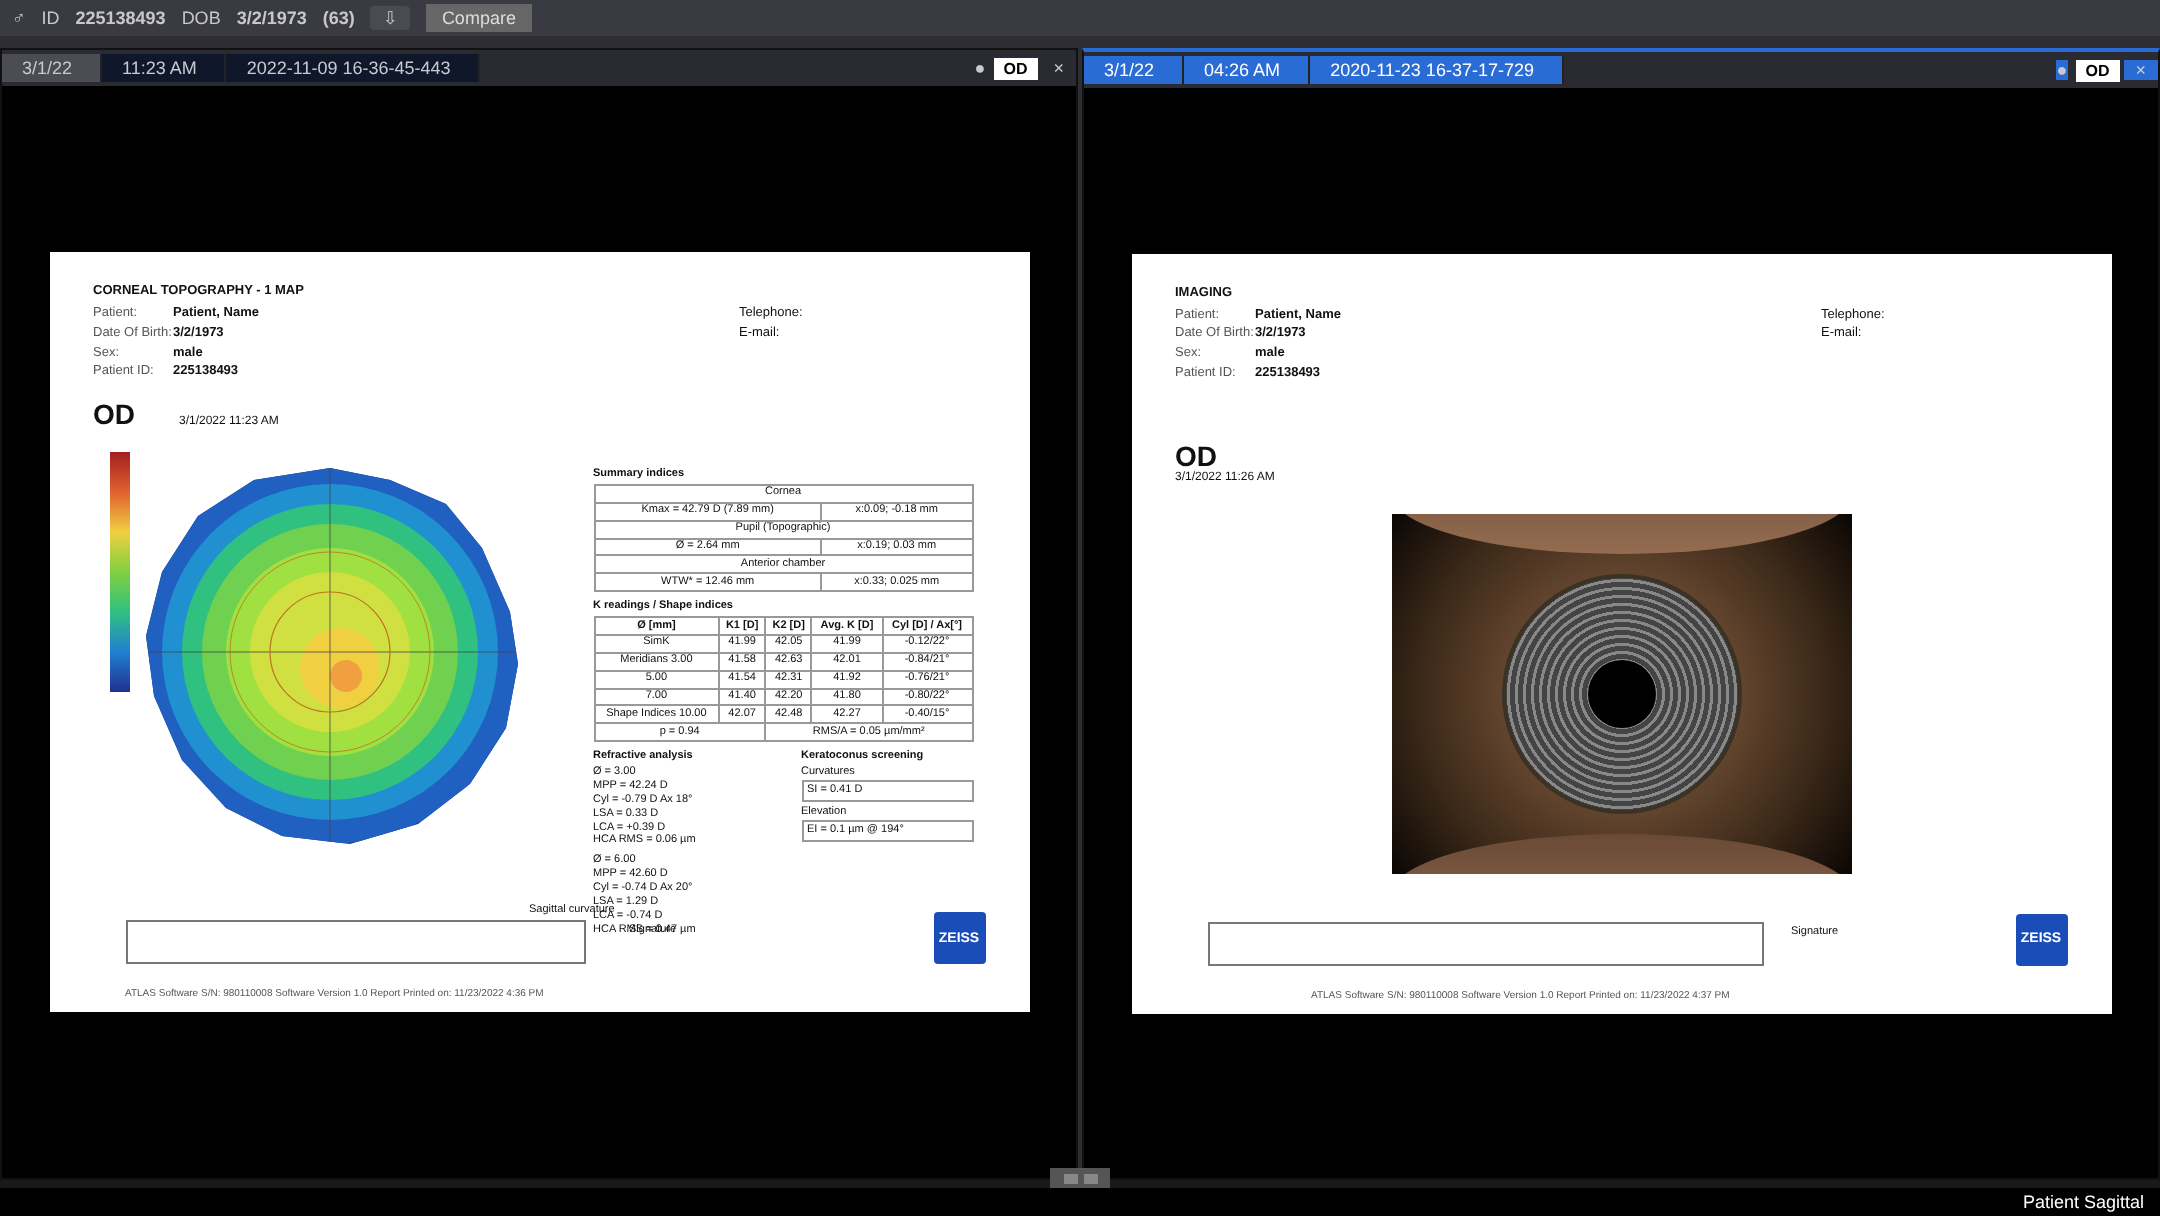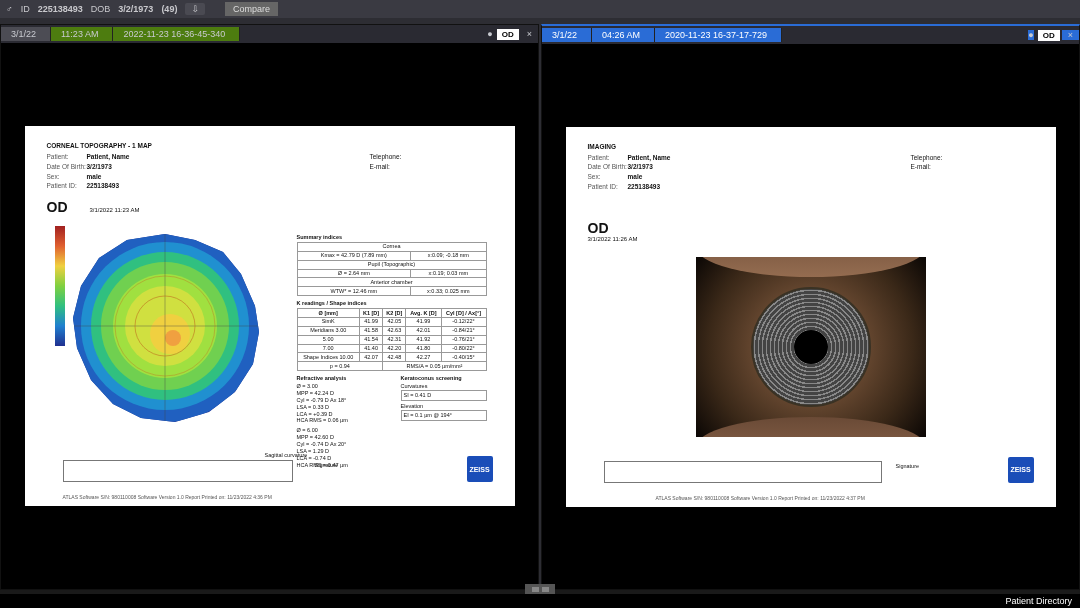--- a/index.html
+++ b/index.html
@@ -4,21 +4,21 @@
 <style>
 *{margin:0;padding:0;box-sizing:border-box;font-family:Arial,Helvetica,sans-serif}
 html,body{width:1080px;height:608px;overflow:hidden;background:#1a1a1a}
 .topbar{height:18px;background:#3a3a42;display:flex;align-items:center;color:#c8c8cc;font-size:9px;padding:0 6px;gap:8px}
 .topbar .chip{background:#4a4a52;padding:1px 6px;border-radius:2px}
 .topbar .btn{background:#666;padding:2px 8px;color:#ddd;cursor:pointer}
 .workspace{height:572px;background:#2d2d33;display:flex;gap:2px;padding:6px 0 0 0}
 .pane{flex:1;background:#000;display:flex;flex-direction:column;border:1px solid #111}
 .pane-r{border-top:2px solid #2a6cd6}
 .tabbar{height:18px;background:#2a2a32;display:flex;align-items:center;color:#c8cad0;font-size:9px}
-.tab{background:#4d7c0f;padding:2px 14px 2px 10px;border-right:1px solid #222}
+.tab{background:#0f172a;padding:2px 14px 2px 10px;border-right:1px solid #222}
 .tab.active{background:#4c4c54}
 .tab-blue{background:#2a6cd6;color:#fff}
 .tabbar .spacer{flex:1}
 .eye-tag{background:#fff;color:#000;font-weight:bold;padding:1px 5px;font-size:8px;margin-right:2px}
 .close-x{padding:0 6px;cursor:pointer}
 .canvas{flex:1;display:flex;align-items:center;justify-content:center}
 .report{width:490px;height:380px;background:#fff;position:relative;font-size:6.5px;color:#111;padding:16px 22px 6px 22px}
 .rpt-title{font-weight:bold;margin-bottom:3px}
 .hdr-row{display:flex;gap:50px}
 .hdr-col{line-height:1.5}
@@ -56,32 +56,32 @@
 </style>
 </head>
 <body>
 
 <div class="topbar">
   <span>♂</span>
   <span>ID</span>
   <span style="font-weight:bold">225138493</span>
   <span>DOB</span>
   <span style="font-weight:bold">3/2/1973</span>
-  <span style="font-weight:bold">(49)</span>
+  <span style="font-weight:bold">(63)</span>
   <span class="chip">⇩</span>
-  <span class="btn" style="margin-left:12px">Compare</span>
+  <span class="btn" style="">Compare</span>
 </div>
 
 <div class="workspace">
 
   <div class="pane">
     <div class="tabbar">
       <div class="tab active"><span>3/1/22</span></div>
       <div class="tab"><span>11:23 AM</span></div>
-      <div class="tab"><span>2022-11-23 16-36-45-340</span></div>
+      <div class="tab"><span>2022-11-09 16-36-45-443</span></div>
       <div class="spacer"></div>
       <span style="margin-right:4px">●</span>
       <span class="eye-tag">OD</span>
       <span class="close-x">×</span>
     </div>
     <div class="canvas">
       <div class="report">
         <div class="rpt-title">CORNEAL TOPOGRAPHY - 1 MAP</div>
         <div class="hdr-row">
           <div class="hdr-col">
@@ -284,14 +284,14 @@
       </div>
     </div>
   </div>
 </div>
 
 <div class="midhandle">
     <span></span>
     <span></span>
   </div>
 <div class="statusbar">
-  <span>Patient Directory</span>
+  <span>Patient Sagittal</span>
 </div>
 
 </body></html>

